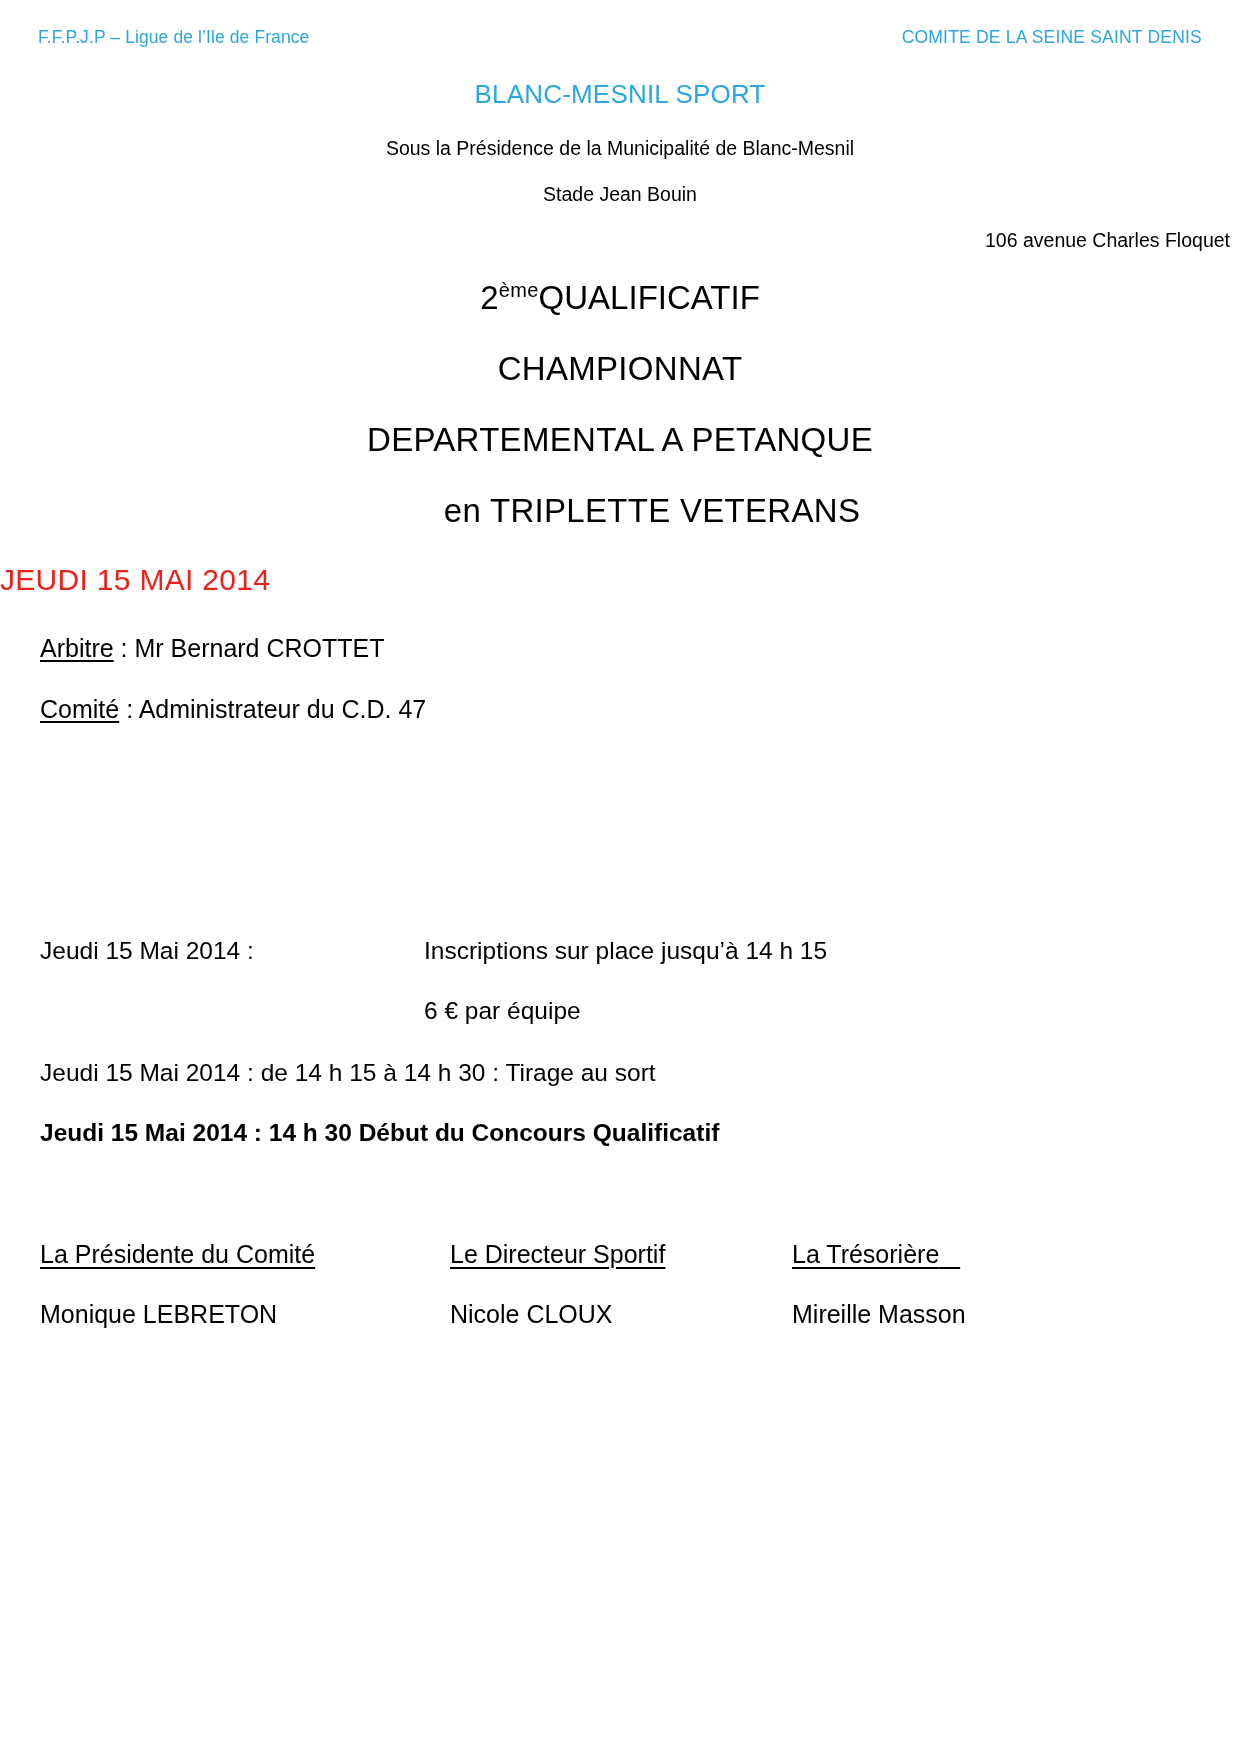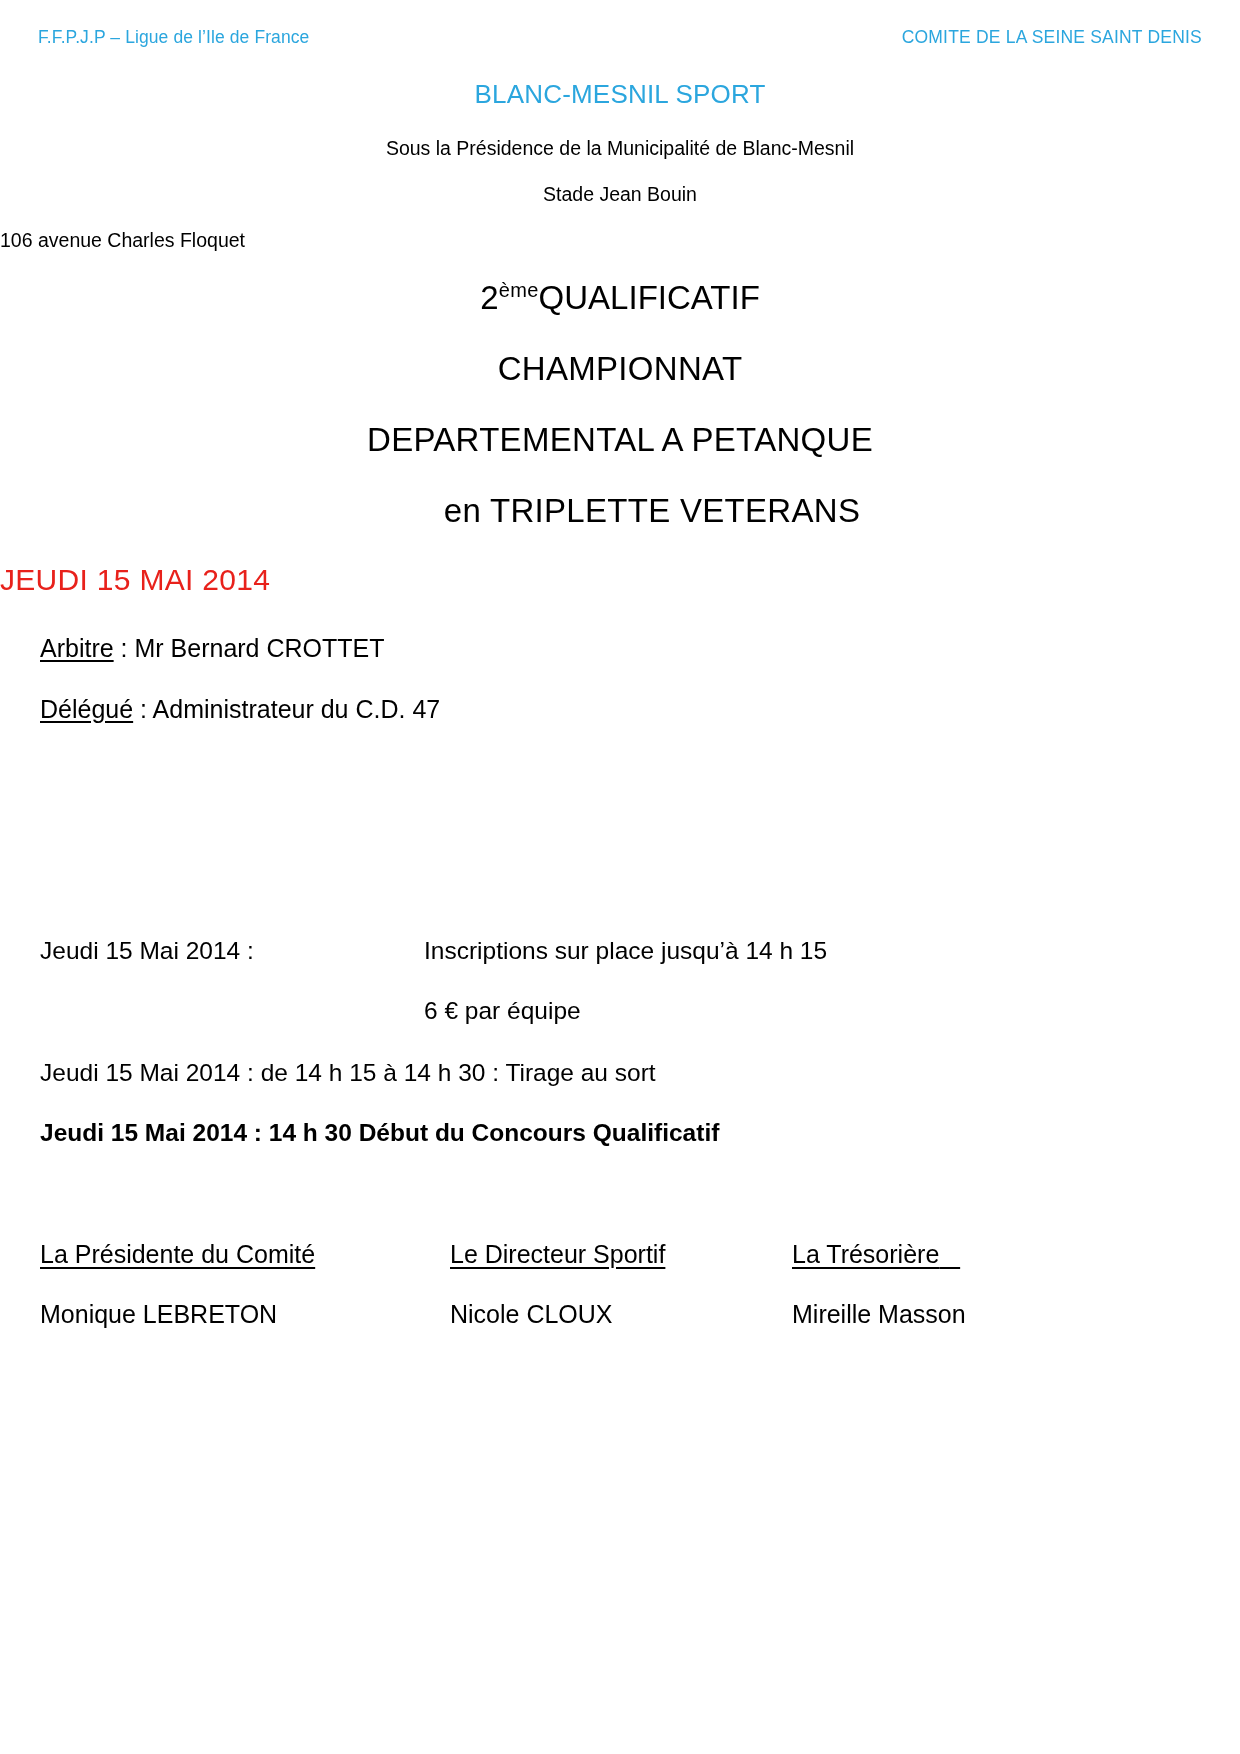--- a/index.html
+++ b/index.html
@@ -67,21 +67,21 @@
     left: 0;
     width: 1240px;
     text-align: center;
     font-size: 19.5px;
   }
   .sub3 {
     position: absolute;
     top: 229px;
     left: 0;
     width: 1230px;
-    text-align: left;
+    text-align: right;
     font-size: 19.5px;
   }
 
   
   .big-line {
     position: absolute;
     left: 0;
     width: 1240px;
     text-align: center;
     font-size: 33px;
@@ -201,21 +201,21 @@
   <div class="big-line big-2">CHAMPIONNAT</div>
   <div class="big-line big-3">DEPARTEMENTAL A PETANQUE</div>
   <div class="big-line big-4">en TRIPLETTE VETERANS</div>
 
   <div class="date-red">JEUDI 15 MAI 2014</div>
 
   <div class="official off-1">
     <span class="lbl">Arbitre</span><span> : Mr Bernard CROTTET</span>
   </div>
   <div class="official off-2">
-    <span class="lbl">Délégué</span><span> : Administrateur du C.D. 47</span>
+    <span class="lbl">Comité</span><span> : Administrateur du C.D. 47</span>
   </div>
 
 
   <div class="sched-line sch-1">Jeudi 15 Mai 2014 :</div>
   <div class="sch-1-right">Inscriptions sur place jusqu’à 14 h 15</div>
   <div class="sch-2-right">6 € par équipe</div>
   <div class="sched-line sch-3">Jeudi 15 Mai 2014 : de 14 h 15 à 14 h 30 : Tirage au sort</div>
   <div class="sched-line sch-4">Jeudi 15 Mai 2014 : 14 h 30 Début du Concours Qualificatif</div>
 
   <div class="sig-head c1">La Présidente du Comité</div>

